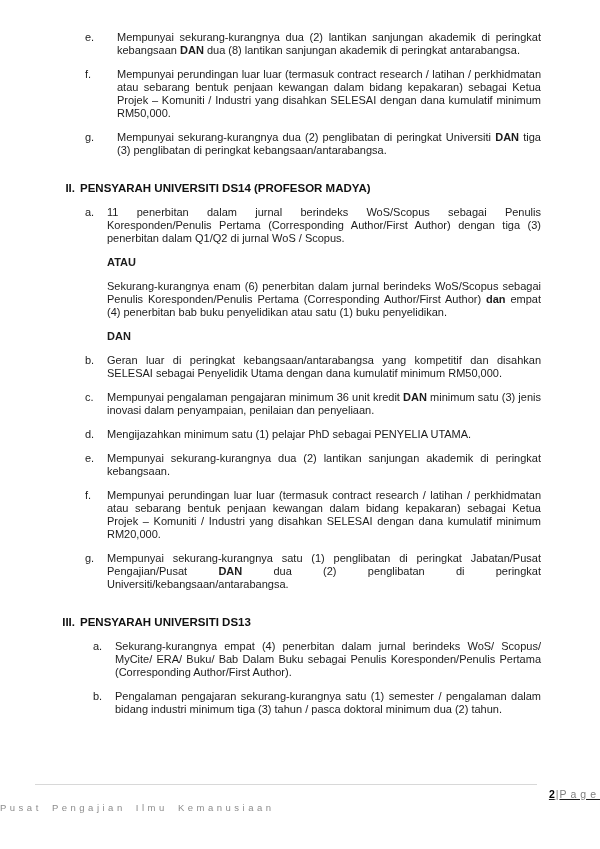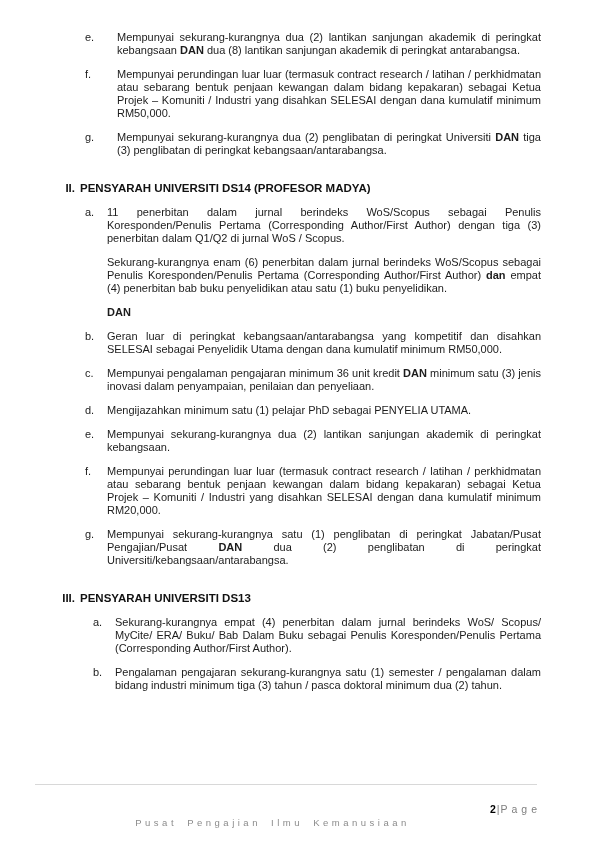--- a/index.html
+++ b/index.html
@@ -33,26 +33,26 @@
     font-weight:bold;
     font-size:11.5px;
     line-height:14px;
     color:#111111;
   }
   .sec-num { flex:0 0 17px; text-align:right; margin-right:5px; }
   .sec-title { flex:1; }
 
   .footer { position:absolute; left:0; top:784px; width:600px; }
   .footer-rule { margin-left:35px; width:502px; border-top:1px solid #d8d8d8; }
-  .f1 { text-align:right; padding-right:59px; margin-top:18px; font-size:10.5px; line-height:12px; }
+  .f1 { text-align:right; margin-top:3px; font-size:10.5px; line-height:12px;text-decoration:underline; }
   .pg-num { font-weight:bold; color:#000000; }
   .pg-sep { color:#7f7f7f; padding:0 1px; }
   .pg-word { color:#7f7f7f; letter-spacing:4px; }
   .f2 {
-    text-align:center; padding-right:55px; margin-top:2px;
+    text-align:left; padding-right:55px; margin-top:2px;
     font-size:9.5px; line-height:12px;
     color:#8c8c8c; letter-spacing:3.5px; word-spacing:4px;
   }
 </style>
 </head>
 <body>
 
 <div class="page">
   <div class="content">
 
@@ -73,20 +73,24 @@
 
     <div class="sec-h">
       <span class="sec-num">II.</span>
       <span class="sec-title">PENSYARAH UNIVERSITI DS14 (PROFESOR MADYA)</span>
     </div>
 
     <div class="s2">
       <div class="row">
         <span class="ltr">a.</span>
         <p class="txt"><span>11 penerbitan dalam jurnal berindeks WoS/Scopus sebagai Penulis Koresponden/Penulis Pertama </span><span class="i">(Corresponding Author/First Author)</span><span> dengan tiga (3) penerbitan dalam Q1/Q2 di jurnal WoS / Scopus.</span></p>
+      </div>
+      <div class="row">
+        <span class="ltr"></span>
+        <p class="txt connector">ATAU</p>
       </div>
       <div class="row">
         <span class="ltr"></span>
         <p class="txt"><span>Sekurang-kurangnya enam (6) penerbitan dalam jurnal berindeks WoS/Scopus sebagai Penulis Koresponden/Penulis Pertama </span><span class="i">(Corresponding Author/First Author)</span><span> </span><span class="b">dan</span><span> empat (4) penerbitan bab buku penyelidikan atau satu (1) buku penyelidikan.</span></p>
       </div>
       <div class="row">
         <span class="ltr"></span>
         <p class="txt connector">DAN</p>
       </div>
       <div class="row">

